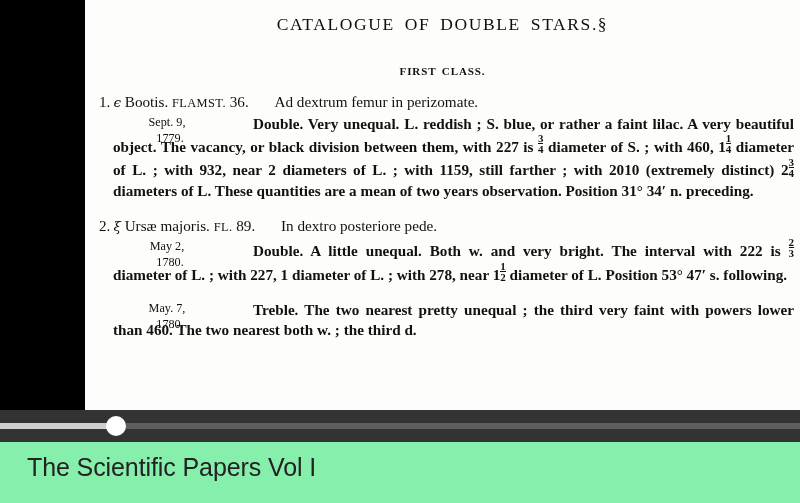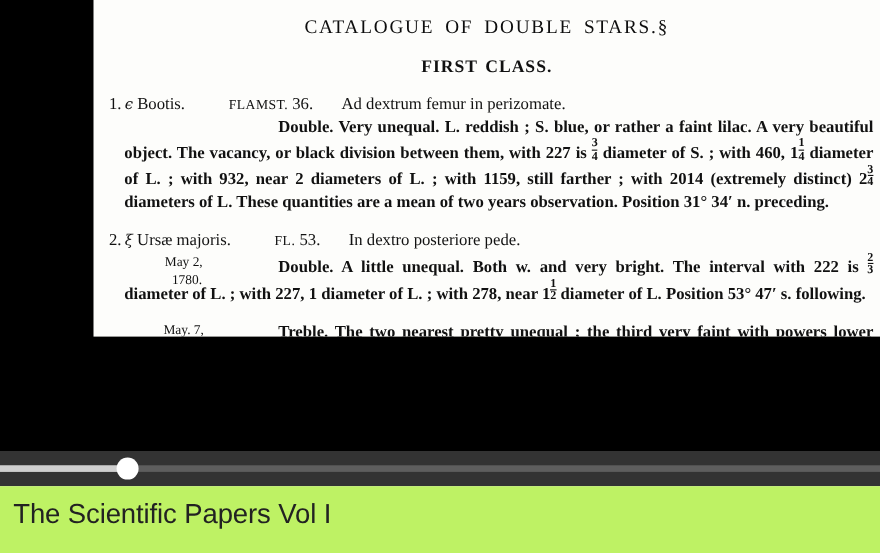--- a/index.html
+++ b/index.html
@@ -22,21 +22,21 @@
     width: 800px;
     height: 410px;
     background: #000000;
     overflow: hidden;
   }
   .page-scan {
     position: absolute;
     left: 85px;
     top: 0;
     width: 715px;
-    height: 306px;
+    height: 410px;
     background: #fdfdfb;
     overflow: hidden;
   }
   .page-inner {
     position: absolute;
     left: 0;
     top: 0;
     width: 715px;
     padding: 0;
     font-family: "Liberation Serif", "DejaVu Serif", serif;
@@ -46,42 +46,42 @@
   .doc-title {
     text-align: center;
     font-size: 17.5px;
     letter-spacing: 1.6px;
     margin-top: 14px;
     word-spacing: 4px;
     color: #0d0d0d;
   }
   .section-title {
     text-align: center;
-    font-size: 16px;
+    font-size: 11px;
     font-weight: bold;
     letter-spacing: 0.9px;
-    margin-top: 17px;
+    margin-top: 30px;
     word-spacing: 2px;
     color: #111111;
   }
 
   .entry {
     margin-top: 15px;
     padding-left: 28px;
     padding-right: 6px;
   }
   .entry-head {
     font-size: 15.2px;
     text-indent: -14px;
     line-height: 1.25;
     white-space: nowrap;
   }
   .entry-head .num { margin-right: 3px; }
   .entry-head .star { font-style: italic; font-family: "DejaVu Serif", serif; font-size: 13.5px; }
-  .entry-head .cat { font-variant: small-caps; font-size: 12.4px; letter-spacing: 0.4px; margin-left: 36px; }
+  .entry-head .cat { font-variant: small-caps; font-size: 12.4px; letter-spacing: 0.4px; }
   .entry-head .latin { margin-left: 22px; }
 
   .obs {
     position: relative;
     margin-top: 2px;
     font-size: 15.2px;
     line-height: 1.33;
     text-align: justify;
   }
   .obs .date {
@@ -144,22 +144,22 @@
     cursor: pointer;
   }
 
   
   .footer {
     position: absolute;
     left: 0;
     top: 442px;
     width: 800px;
     height: 61px;
-    background: #bef264;
-    padding: 0 12px;
+    background: #86efac;
+    padding: 0 27px;
     box-sizing: border-box;
   }
   .book-title {
     margin-top: 12px;
     font-size: 25px;
     color: #222222;
     font-family: "Liberation Sans", sans-serif;
     letter-spacing: -0.1px;
     line-height: 1.1;
   }
@@ -187,37 +187,41 @@
 
       <div class="entry">
         <div class="entry-head">
           <span class="num">1.</span><span class="star">ϵ</span>
           <span>Bootis.</span>
           <span class="cat">FLAMST.</span>
           <span>36.</span>
           <span class="latin">Ad dextrum femur in perizomate.</span>
         </div>
         <div class="obs">
+          <span class="date">
+            <span>Sept. 9,</span>
+            <span class="d2">1779.</span>
+          </span>
           <div class="obs-body">
             <span class="lead">Double.  Very unequal.  L. reddish ; S. blue, or rather a faint</span>
             <span>lilac.  A very beautiful object.  The vacancy, or black division between</span>
             <span>them, with 227 is </span><span class="frac"><span class="n">3</span><span class="d">4</span></span><span> diameter of S. ;  with 460, 1</span><span class="frac"><span class="n">1</span><span class="d">4</span></span><span> diameter of L. ;  with 932, near</span>
-            <span>2 diameters of L. ;  with 1159, still farther ;  with 2014 (extremely distinct) 2</span><span class="frac"><span class="n">3</span><span class="d">4</span></span>
+            <span>2 diameters of L. ;  with 1159, still farther ;  with 2010 (extremely distinct) 2</span><span class="frac"><span class="n">3</span><span class="d">4</span></span>
             <span>diameters of L.   These quantities are a mean of two years observation.   Position</span>
             <span>31° 34′ n. preceding.</span>
           </div>
         </div>
       </div>
 
       <div class="entry">
         <div class="entry-head">
           <span class="num">2.</span><span class="star">ξ</span>
           <span>Ursæ majoris.</span>
           <span class="cat">FL.</span>
-          <span>53.</span>
+          <span>89.</span>
           <span class="latin">In dextro posteriore pede.</span>
         </div>
         <div class="obs">
           <span class="date">
             <span>May 2,</span>
             <span class="d2">1780.</span>
           </span>
           <div class="obs-body">
             <span class="lead">Double.  A little unequal.  Both w. and very bright.   The interval</span>
             <span>with 222 is </span><span class="frac"><span class="n">2</span><span class="d">3</span></span><span> diameter of L. ;  with 227, 1 diameter of L. ;  with 278,</span>

